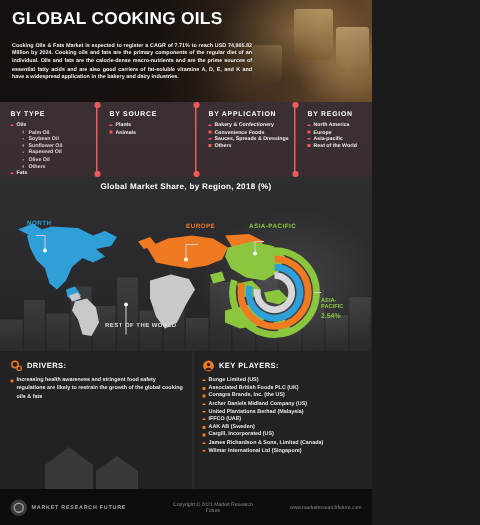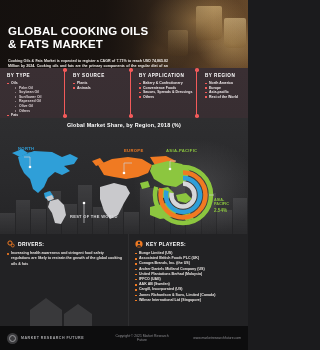--- a/index.html
+++ b/index.html
@@ -19,21 +19,21 @@
       radial-gradient(ellipse 70px 46px at 196px 20px, rgba(205,160,95,.55), rgba(0,0,0,0) 72%),
       radial-gradient(ellipse 52px 40px at 232px 44px, rgba(228,190,120,.45), rgba(0,0,0,0) 70%),
       radial-gradient(ellipse 40px 34px at 160px 50px, rgba(150,108,60,.40), rgba(0,0,0,0) 72%),
       linear-gradient(100deg,#241c16 0%,#2b201a 40%,#4a3522 66%,#6d4d2c 100%);
   }
   .hdr-jar{position:absolute;border-radius:3px;}
   .jar1{left:196px;top:6px;width:26px;height:34px;background:linear-gradient(180deg,rgba(240,205,140,.55),rgba(120,85,40,.35));border-radius:2px 2px 5px 5px;}
   .jar2{left:224px;top:18px;width:22px;height:30px;background:linear-gradient(180deg,rgba(250,220,160,.5),rgba(130,95,45,.3));border-radius:2px 2px 5px 5px;}
   .jar3{left:168px;top:30px;width:20px;height:26px;background:linear-gradient(180deg,rgba(225,185,120,.38),rgba(100,70,35,.3));border-radius:2px 2px 4px 4px;}
   .hdr-shade{position:absolute;inset:0;background:linear-gradient(90deg,rgba(20,16,14,.96) 0%,rgba(22,17,14,.92) 42%,rgba(26,20,16,.45) 64%,rgba(26,20,16,.05) 86%);}
-  .hdr-inner{position:absolute;left:8px;top:7px;width:176px;margin-top:18px;}
+  .hdr-inner{position:absolute;left:8px;top:7px;width:176px;}
   .title{
     font-size:11.5px;font-weight:bold;line-height:13px;letter-spacing:.2px;
     text-transform:uppercase;margin:0 0 0 0;color:#ffffff;
   }
   .title .l2{display:block;}
   .intro{
     margin-top:8px;font-size:3.6px;line-height:5.2px;font-weight:bold;
     color:#f0ece8;width:160px;text-align:justify;
   }
 
@@ -134,21 +134,20 @@
 <div class="page">
 
   <div class="header">
     <div class="hdr-jar jar1"></div>
     <div class="hdr-jar jar2"></div>
     <div class="hdr-jar jar3"></div>
     <div class="hdr-shade"></div>
     <div class="hdr-inner">
       <h1 class="title">
         <span>GLOBAL COOKING OILS</span>
-        <span class="l2">&amp; FATS MARKET</span>
       </h1>
       <div class="intro">Cooking Oils &amp; Fats Market is expected to register a CAGR of 7.71% to reach USD 74,865.82 Million by 2024. Cooking oils and fats are the primary components of the regular diet of an individual. Oils and fats are the calorie-dense macro-nutrients and are the prime sources of essential fatty acids and are also good carriers of fat-soluble vitamins A, D, E, and K and have a widespread application in the bakery and dairy industries.</div>
     </div>
   </div>
 
   <div class="segments">
 
     <div class="seg-col c1">
       <div class="seg-title">BY TYPE</div>
       <ul class="seg-list">

